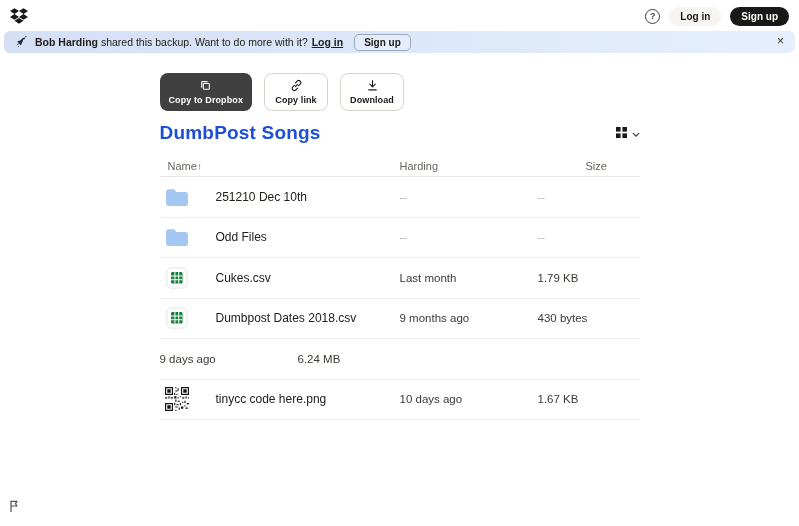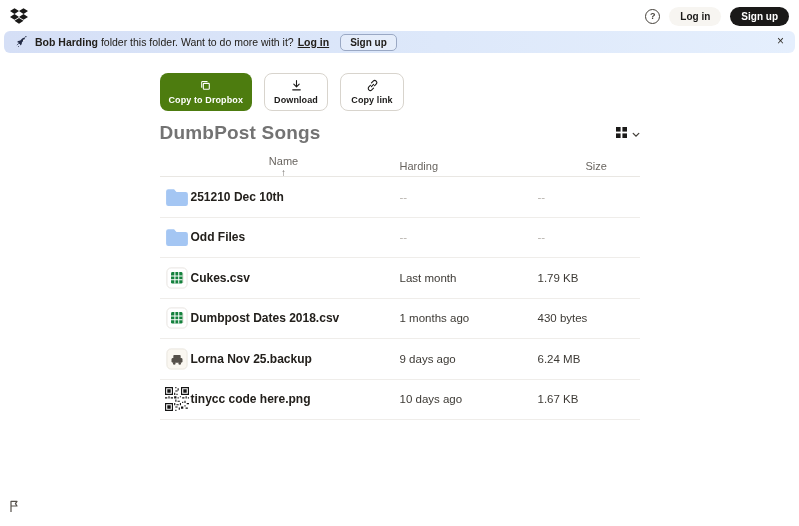--- a/index.html
+++ b/index.html
@@ -59,48 +59,48 @@
   
   .main { width:480px; margin:0 auto; padding-top:20px; }
 
   .actions { display:flex; gap:12px; }
   .action-btn {
     height:38px; min-width:64px; padding:0 9px;
     border-radius:8px; border:none; cursor:pointer;
     display:flex; flex-direction:column; align-items:center; justify-content:center; gap:3px;
     font-size:9px; font-weight:700; font-family:inherit; letter-spacing:.1px;
   }
-  .action-dark  { background:#4d7c0f; color:#fff; }
+  .action-dark  { background:#404040; color:#fff; }
   .action-light { background:#fff; color:#1a1918; border:1px solid #d8d4cd; }
   .action-btn svg { display:block; }
 
   .title-row {
     display:flex; align-items:center; justify-content:space-between;
     margin-top:9px; height:26px;
   }
-  .page-title { font-size:19px; font-weight:700; color:#737373; letter-spacing:.2px; }
+  .page-title { font-size:19px; font-weight:700; color:#1d4ed8; letter-spacing:.2px; }
   .view-toggle { display:flex; align-items:center; gap:5px; cursor:pointer; }
 
   
   .table-header {
     display:flex; align-items:center; margin-top:10px; height:21px;
     border-bottom:1px solid #e9e7e3;
     font-size:11px; color:#696560;
   }
-  .hcol-name { width:240px; display:flex; align-items:center; gap:0; padding-left:8px; cursor:pointer;flex-direction:column; }
+  .hcol-name { width:240px; display:flex; align-items:center; gap:0; padding-left:8px; cursor:pointer; }
   .hcol-mod  { width:138px; cursor:pointer; }
   .hcol-size { flex:1; cursor:pointer;padding-left:48px; }
   .sort-arrow { font-size:10px; color:#696560; }
 
   .file-row {
     display:flex; align-items:center; height:40.5px;
     border-bottom:1px solid #efedea;
     font-size:12px; cursor:pointer;
   }
-  .cell-name { width:240px; display:flex; align-items:center; gap:2px; padding-left:5px;font-weight:bold; }
+  .cell-name { width:240px; display:flex; align-items:center; gap:27px; padding-left:5px; }
   .file-icon { width:24px; height:24px; display:flex; align-items:center; justify-content:center; }
   .file-icon svg { display:block; }
   .file-name { color:#23201c; }
   .cell-mod  { width:138px; font-size:11.5px; color:#3d3a35; }
   .cell-size { flex:1; font-size:11.5px; color:#3d3a35; }
   .muted .cell-mod, .muted .cell-size { color:#b7b3ad; }
 
   
   .report-flag { position:absolute; left:8px; bottom:9px; cursor:pointer; }
 </style>
@@ -123,21 +123,21 @@
 <div class="banner">
   <span class="rocket">
     <svg width="12" height="12" viewBox="0 0 16 16">
       <path fill="#242c46" d="M14.6 1.4c-3 .1-5.5 1.2-7.3 3L5.7 6l-2.7.5L1.4 8.1l2.4.8-.9 1.3.9.9 1.3-.9.8 2.4 1.6-1.6.5-2.7 1.6-1.6c1.8-1.8 2.9-4.3 3-7.3z"></path>
       <circle cx="10.4" cy="5.6" r="1.05" fill="#fff"></circle>
       <path stroke="#242c46" stroke-width="1" d="M1.2 12.2l1.4-1.4M2.8 14.6l1.3-1.3"></path>
     </svg>
   </span>
   <span>
     <span class="banner-user">Bob Harding</span>
-    <span>folder this folder. Want to do more with it?</span>
+    <span>shared this backup. Want to do more with it?</span>
     <span class="banner-login">Log in</span>
   </span>
   <button class="banner-signup">Sign up</button>
   <span class="banner-close">×</span>
 </div>
 
 <div class="main">
 
   <div class="actions">
     <button class="action-btn action-dark">
@@ -146,35 +146,35 @@
           <rect x="8" y="8" width="11" height="11" rx="1.5"></rect>
           <path d="M5 15V6a1.5 1.5 0 0 1 1.5-1.5H15"></path>
         </svg>
       </span>
       <span>Copy to Dropbox</span>
     </button>
 
     <button class="action-btn action-light">
       <span>
         <svg width="13" height="13" viewBox="0 0 24 24" fill="none" stroke="#1a1918" stroke-width="2" stroke-linecap="round" stroke-linejoin="round">
-          <path d="M12 3v10M7 9.5l5 5 5-5M5 20h14"></path>
-        </svg>
-      </span>
-      <span>Download</span>
-    </button>
-
-    <button class="action-btn action-light">
-      <span>
-        <svg width="13" height="13" viewBox="0 0 24 24" fill="none" stroke="#1a1918" stroke-width="2" stroke-linecap="round" stroke-linejoin="round">
           <path d="M10 14l4-4"></path>
           <path d="M8.5 11.5l-3.2 3.2a3.8 3.8 0 0 0 5.4 5.4l3.2-3.2"></path>
           <path d="M15.5 12.5l3.2-3.2a3.8 3.8 0 0 0-5.4-5.4l-3.2 3.2"></path>
         </svg>
       </span>
       <span>Copy link</span>
+    </button>
+
+    <button class="action-btn action-light">
+      <span>
+        <svg width="13" height="13" viewBox="0 0 24 24" fill="none" stroke="#1a1918" stroke-width="2" stroke-linecap="round" stroke-linejoin="round">
+          <path d="M12 3v10M7 9.5l5 5 5-5M5 20h14"></path>
+        </svg>
+      </span>
+      <span>Download</span>
     </button>
   </div>
 
   <div class="title-row">
     <span class="page-title">DumbPost Songs</span>
     <span class="view-toggle">
       <span>
         <svg width="11" height="11" viewBox="0 0 12 12" fill="#1a1918">
           <rect width="5" height="5"></rect>
             <rect x="7" width="5" height="5"></rect>
@@ -247,37 +247,25 @@
       <span class="file-icon">
             <svg width="22" height="22" viewBox="0 0 24 24">
               <rect x="1" y="1" width="22" height="22" rx="4.5" fill="#fff" stroke="#e6e3de"></rect>
               <rect x="14.5" y="6.5" width="5" height="11" rx="1" fill="#f2efe9"></rect>
               <rect x="5.5" y="5.5" width="12.5" height="12.5" rx="1.5" fill="#14813d"></rect>
               <path d="M5.5 9.7h12.5M5.5 13.9h12.5M9.7 5.5v12.5M13.9 5.5v12.5" stroke="#fff" stroke-width="1.1"></path>
             </svg>
           </span>
       <span class="file-name">Dumbpost Dates 2018.csv</span>
     </div>
-    <div class="cell-mod">1 months ago</div>
+    <div class="cell-mod">9 months ago</div>
     <div class="cell-size">430 bytes</div>
   </div>
 
   <div class="file-row">
-    <div class="cell-name">
-      <span class="file-icon">
-            <svg width="22" height="22" viewBox="0 0 24 24">
-              <rect x="1" y="1" width="22" height="22" rx="4.5" fill="#faf7f1" stroke="#e8e4dc"></rect>
-              <rect x="8" y="7.5" width="8" height="4" rx="1" fill="#55504a"></rect>
-              <rect x="6" y="11" width="12" height="5" rx="1.5" fill="#55504a"></rect>
-              <circle cx="9" cy="16.8" r="1.4" fill="#55504a"></circle>
-              <circle cx="15" cy="16.8" r="1.4" fill="#55504a"></circle>
-            </svg>
-          </span>
-      <span class="file-name">Lorna Nov 25.backup</span>
-    </div>
     <div class="cell-mod">9 days ago</div>
     <div class="cell-size">6.24 MB</div>
   </div>
 
   <div class="file-row">
     <div class="cell-name">
       <span class="file-icon">
             <svg width="24" height="24" viewBox="0 0 21 21">
               <rect width="21" height="21" fill="#fff"></rect>
               <g fill="#141414">

